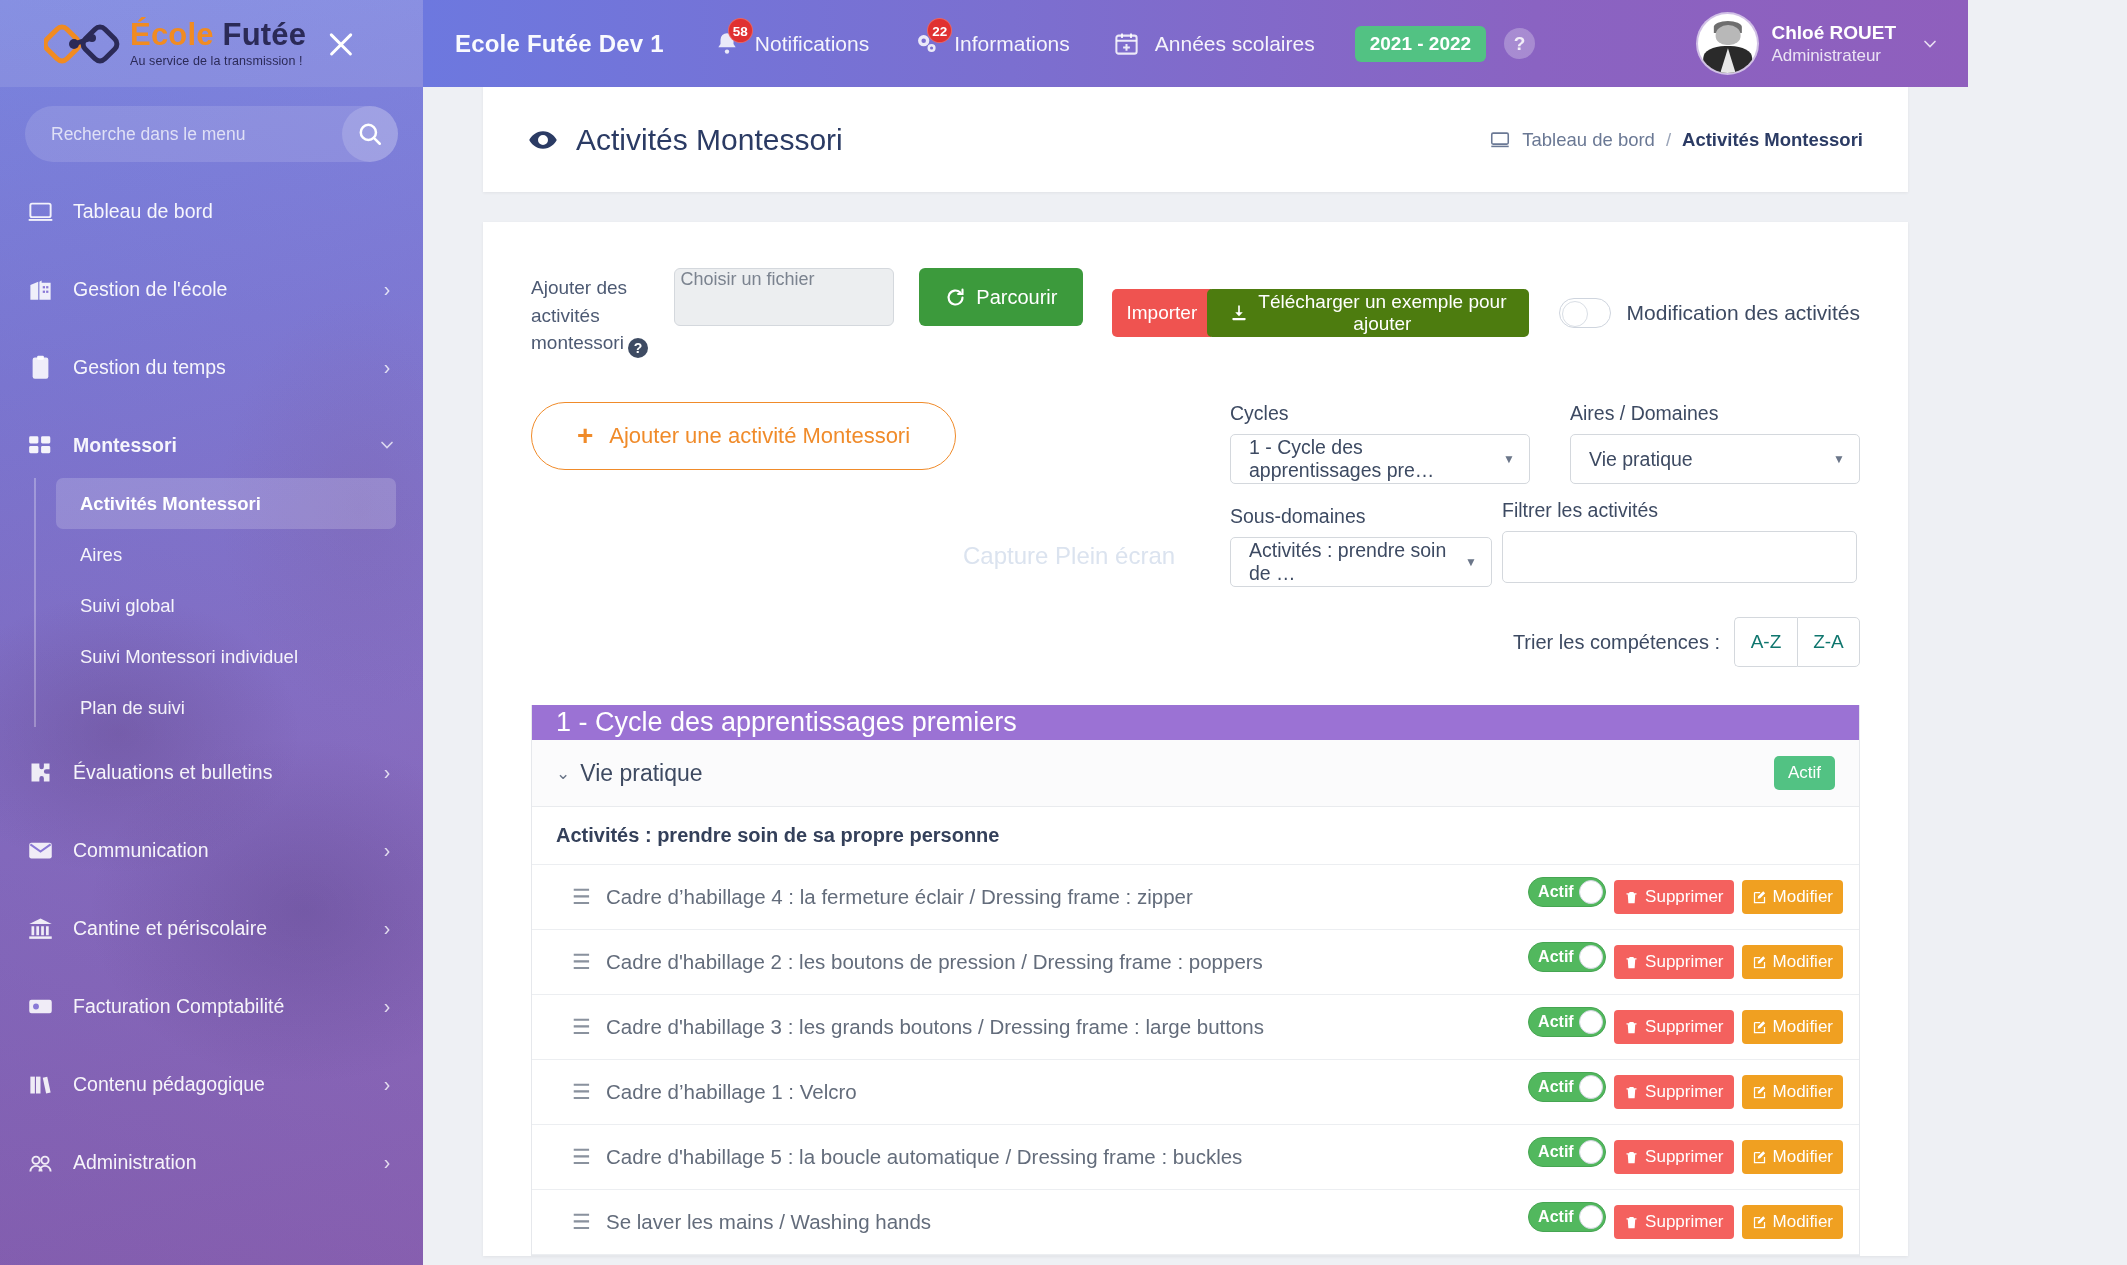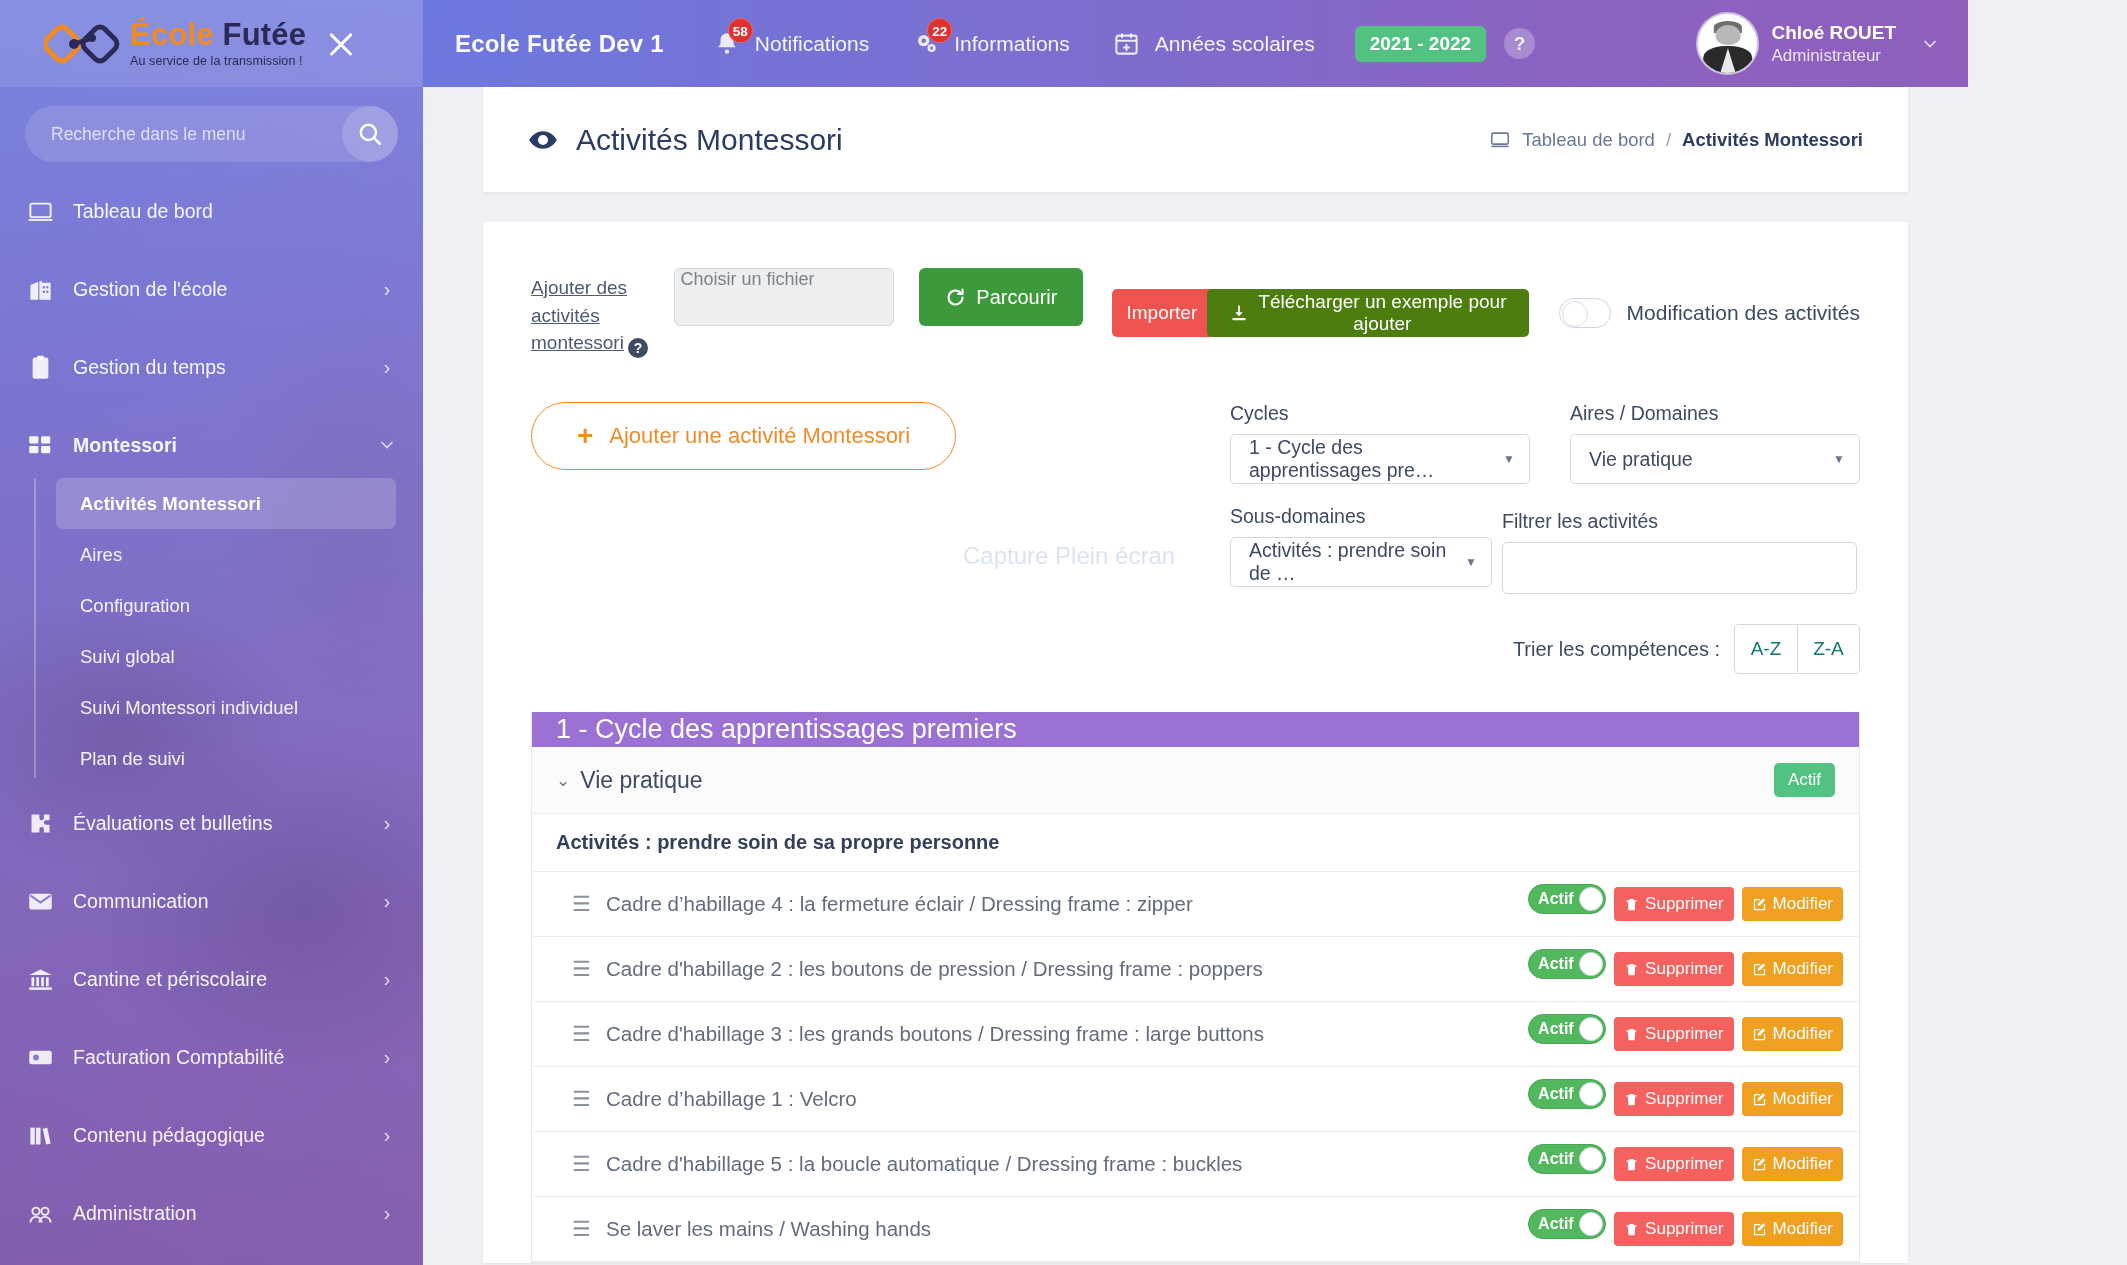--- a/index.html
+++ b/index.html
@@ -160,21 +160,21 @@
   .content-card {
     margin: 30px 60px 0 60px; background: #fff; min-height: 1000px;
     box-shadow: 0 1px 3px rgba(0,0,0,.06); position: relative; padding: 46px 0 0 0;
   }
   .watermark {
     position: absolute; left: 480px; top: 320px; font-size: 24px; color: #dbe3ef;
     pointer-events: none; z-index: 1; white-space: nowrap;
   }
 
   .import-row { display: flex; align-items: flex-start; padding: 0 48px; position: relative; z-index: 2; }
-  .imp-label { width: 148px; font-size: 19px; color: #4d5a73; line-height: 1.45; padding-top: 6px; text-decoration: underline; }
+  .imp-label { width: 148px; font-size: 19px; color: #4d5a73; line-height: 1.45; padding-top: 6px; }
   .q-ico {
     display: inline-flex; width: 20px; height: 20px; border-radius: 50%;
     background: #3e4b63; color: #fff; font-size: 14px; font-weight: 700;
     align-items: center; justify-content: center; vertical-align: -4px; margin-left: 4px;
   }
   .file-box {
     width: 268px; height: 58px; background: #eceef0; border: 1px solid #d4d8dd;
     border-radius: 6px; display: flex; padding: 0 6px;
     font-size: 18px; color: #7b838f; margin-left: 22px; cursor: pointer;
   }
@@ -379,23 +379,20 @@
             </svg>
         </span>
       </div>
 
       <div class="subnav">
         <div class="subnav-item selected">
           <span>Activités Montessori</span>
         </div>
         <div class="subnav-item">
           <span>Aires</span>
-        </div>
-        <div class="subnav-item">
-          <span>Configuration</span>
         </div>
         <div class="subnav-item">
           <span>Suivi global</span>
         </div>
         <div class="subnav-item">
           <span>Suivi Montessori individuel</span>
         </div>
         <div class="subnav-item">
           <span>Plan de suivi</span>
         </div>
@@ -613,21 +610,21 @@
               <span class="caret">▼</span>
             </div>
           </div>
 
           <div class="fcol" style="width:290px;">
             <div class="fld-label">Aires / Domaines</div>
             <div class="sel">
               <span>Vie pratique</span>
               <span class="caret">▼</span>
             </div>
-            <div class="fld-label" style="margin-top:26px;margin-left:-68px;">Filtrer les activités</div>
+            <div class="fld-label" style="margin-top:15px;margin-left:-68px;">Filtrer les activités</div>
             <input class="txtbox" style="width: 355px; margin-left: -68px; padding: 0px 14px; font-size: 19px; color: rgb(61, 74, 98); font-family: &quot;Liberation Sans&quot;, sans-serif;" placeholder="">
           </div>
         </div>
       </div>
 
       <div class="sort-row">
         <span class="sort-lbl">Trier les compétences :</span>
         <div class="sortbtn first">A-Z</div>
         <div class="sortbtn last">Z-A</div>
       </div>

